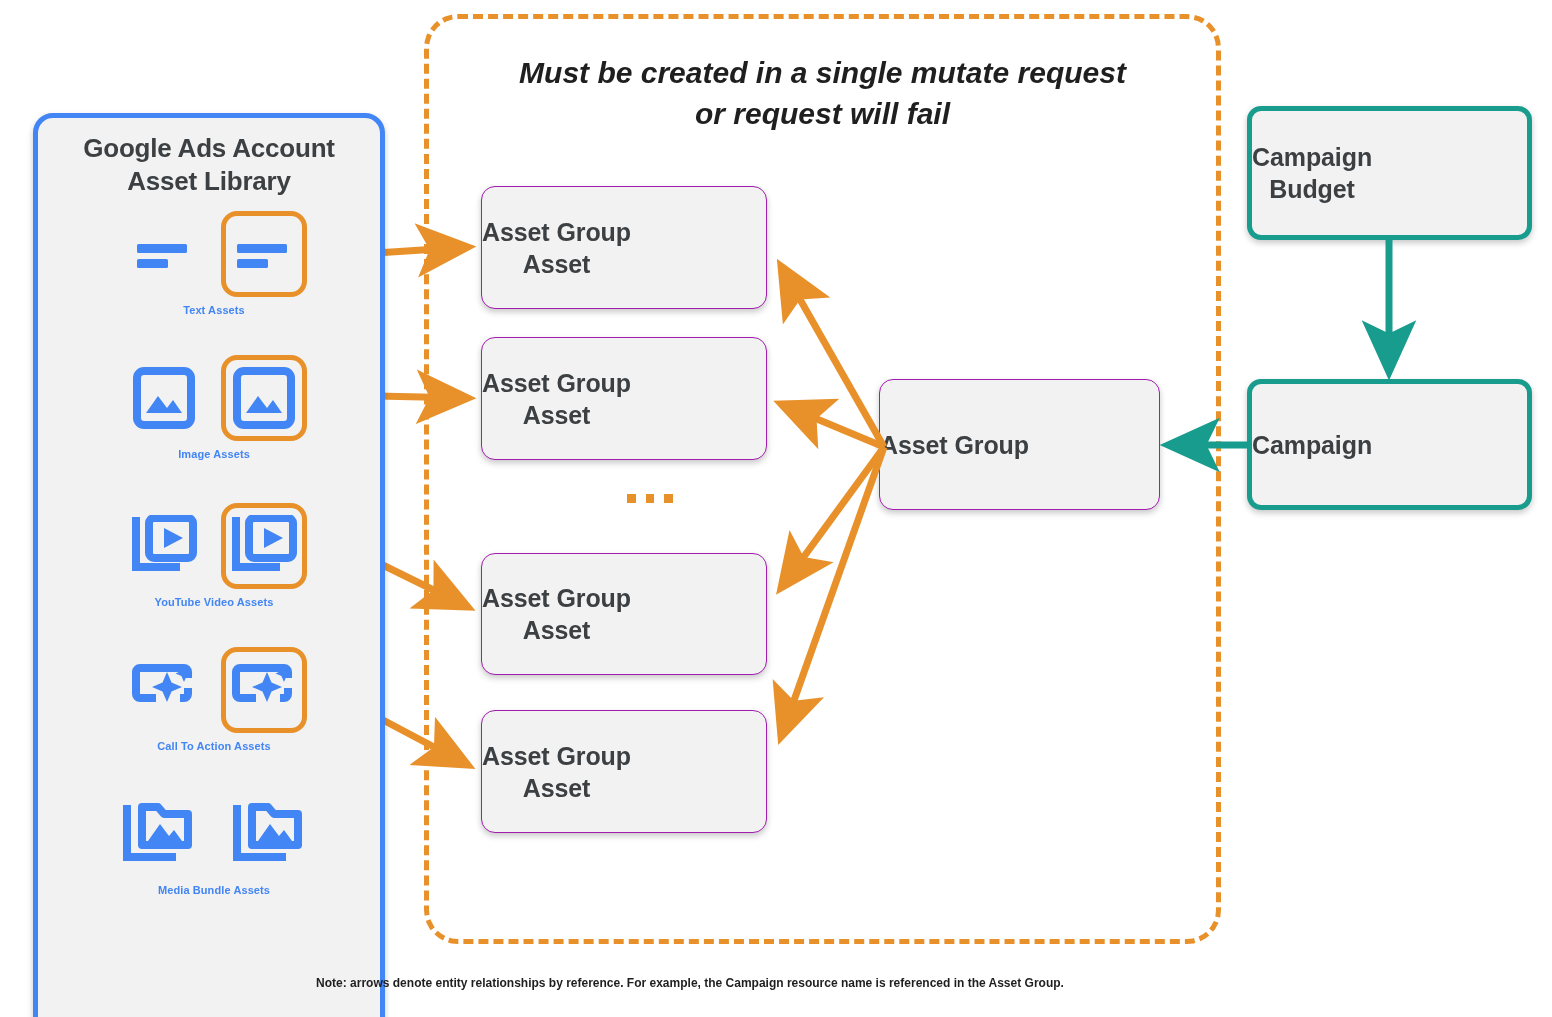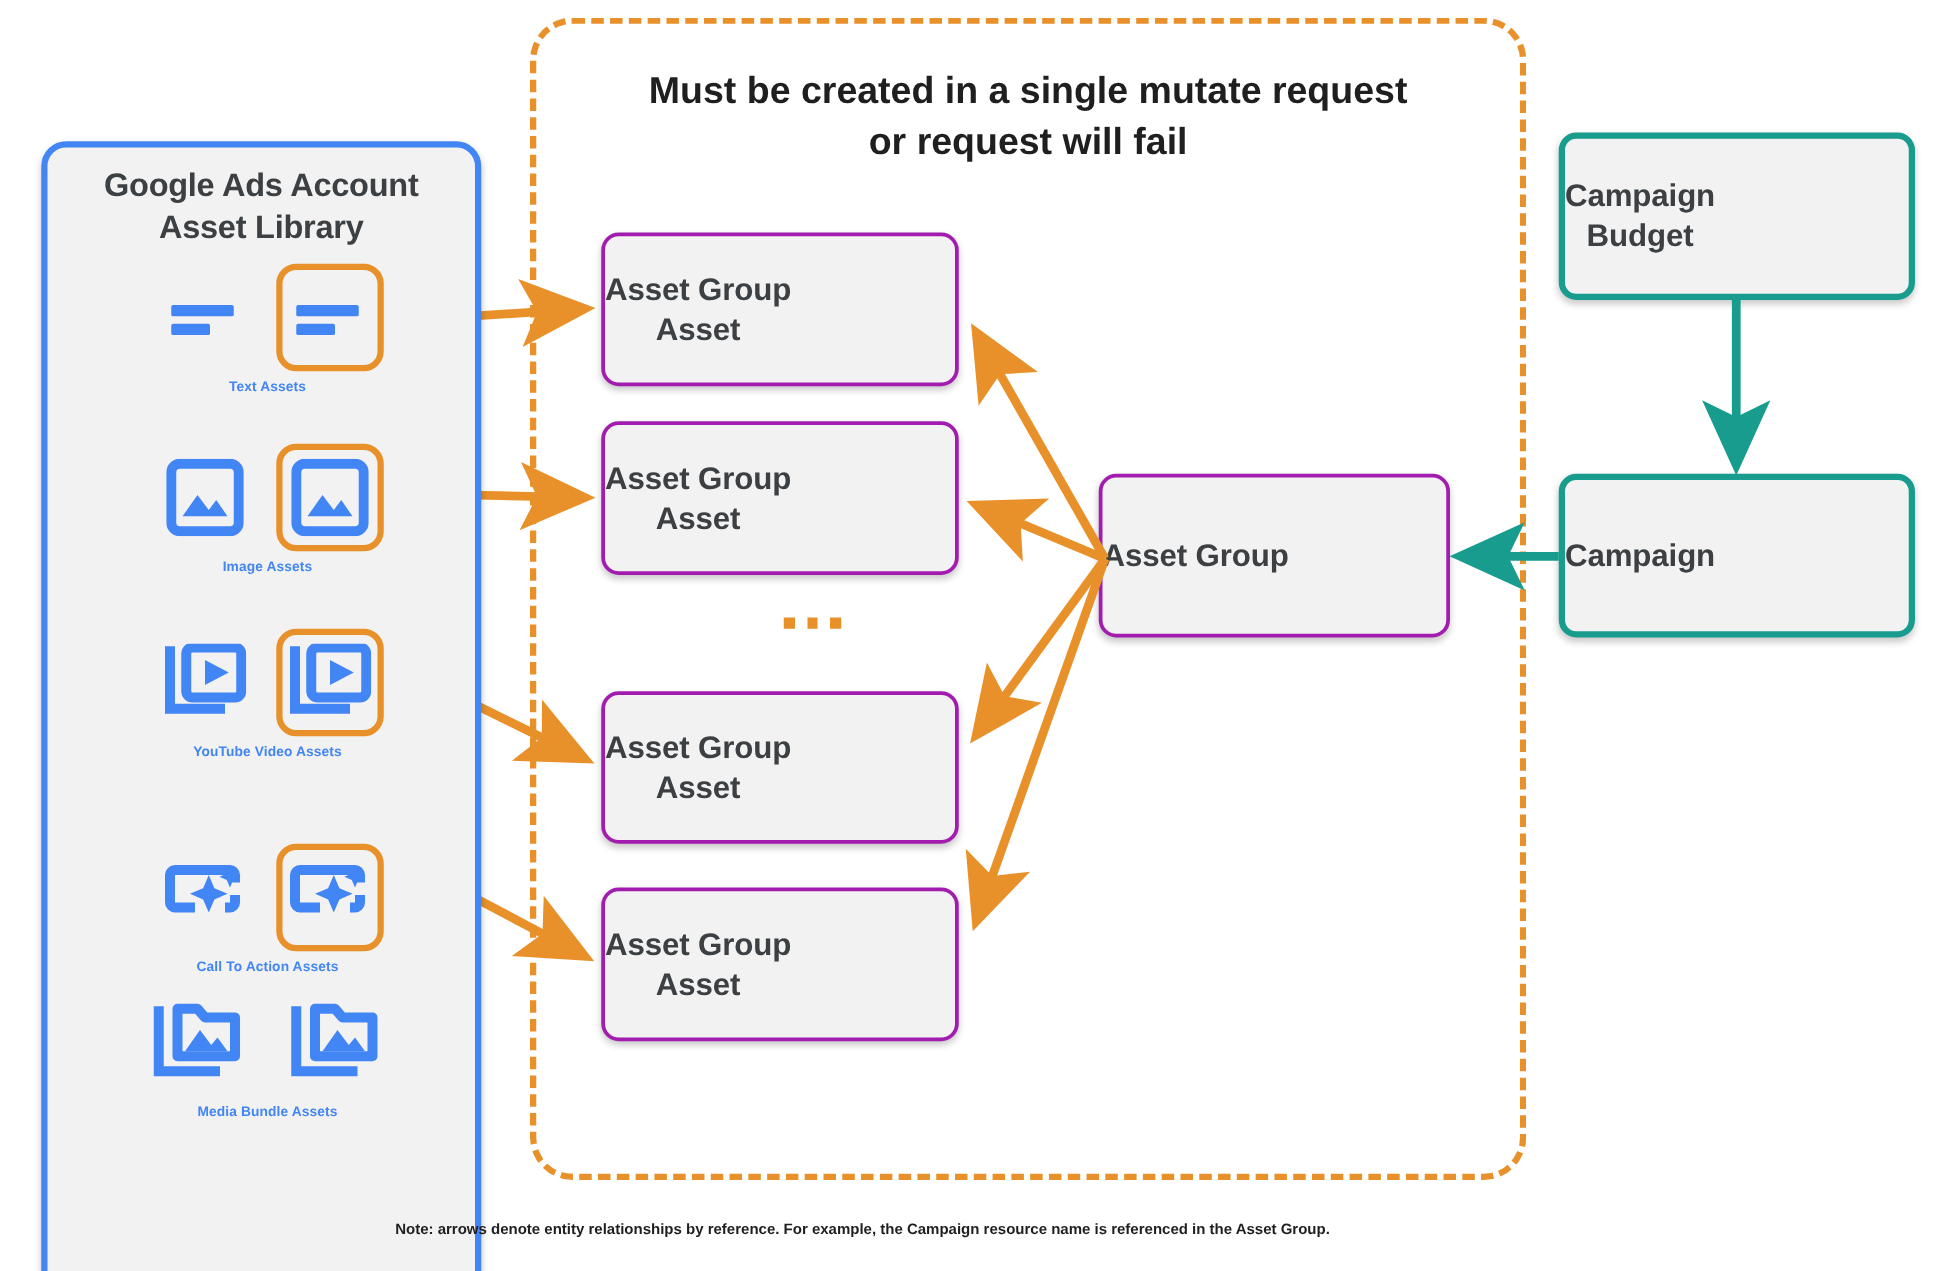--- a/index.html
+++ b/index.html
@@ -102,20 +102,21 @@
     box-sizing: border-box;
     z-index: 1;
   }
   .mutate-title {
     position: absolute;
     left: 424px;
     top: 52px;
     width: 797px;
     text-align: center;
     font-size: 30px;
+    font-style: italic;
     font-weight: bold;
     color: #1f1f1f;
     line-height: 1.37;
     z-index: 4;
   }
   .mutate-footnote {
     position: absolute;
     left: 424px;
     top: 875px;
     width: 797px;
@@ -133,21 +134,21 @@
     background: #f2f2f2;
     border-radius: 14px;
     display: flex;
     align-items: center;
     justify-content: flex-start;
     text-align: center;
     color: #3c4043;
     box-shadow: 0 3px 6px rgba(0,0,0,0.22);
     z-index: 5;
   }
-  .node.orange { border: 3px solid #a21caf; }
+  .node.orange { border: 1px solid #a21caf; }
   .node.teal   { border: 5px solid #179c8e; }
 
   .node-label {
     font-size: 25px;
     font-weight: bold;
     line-height: 1.28;
     letter-spacing: -0.1px;
   }
 
   .aga-1 { left: 481px; top: 186px; width: 286px; height: 123px; }
@@ -275,21 +276,21 @@
           <svg width="66" height="62" viewBox="0 0 66 62" aria-hidden="true">
             <path d="M5 6 L5 52 L45 52" fill="none" stroke="#4285f4" stroke-width="8" stroke-linecap="square"></path>
             <rect x="18" y="3" width="44" height="40" rx="5" fill="none" stroke="#4285f4" stroke-width="8"></rect>
             <path d="M33 13 L52 23 L33 33 Z" fill="#4285f4"></path>
           </svg>
         </div>
       </div>
       <div class="asset-label">YouTube Video  Assets</div>
     </div>
 
-    <div class="asset-row" style="top:552px">
+    <div class="asset-row" style="top:524px">
       <div class="asset-icons">
         <div class="icon-wrap">
           <svg width="68" height="52" viewBox="0 0 68 52" aria-hidden="true">
             <path d="M58 14 L58 8 A4 4 0 0 0 54 4 L10 4 A4 4 0 0 0 6 8 L6 30 A4 4 0 0 0 10 34 L26 34 M58 24 L58 30 A4 4 0 0 1 54 34 L50 34" fill="none" stroke="#4285f4" stroke-width="8" stroke-linecap="butt"></path>
             <path d="M37 38 L41.5 27.5 L52 23 L41.5 18.5 L37 8 L32.5 18.5 L22 23 L32.5 27.5 Z" fill="#4285f4"></path>
             <path d="M54 18 L56.6 12 L62.5 9.4 L56.6 6.8 L54 1 L51.4 6.8 L45.5 9.4 L51.4 12 Z" fill="#4285f4"></path>
           </svg>
         </div>
         <div class="icon-wrap boxed">
           <svg width="68" height="52" viewBox="0 0 68 52" aria-hidden="true">

